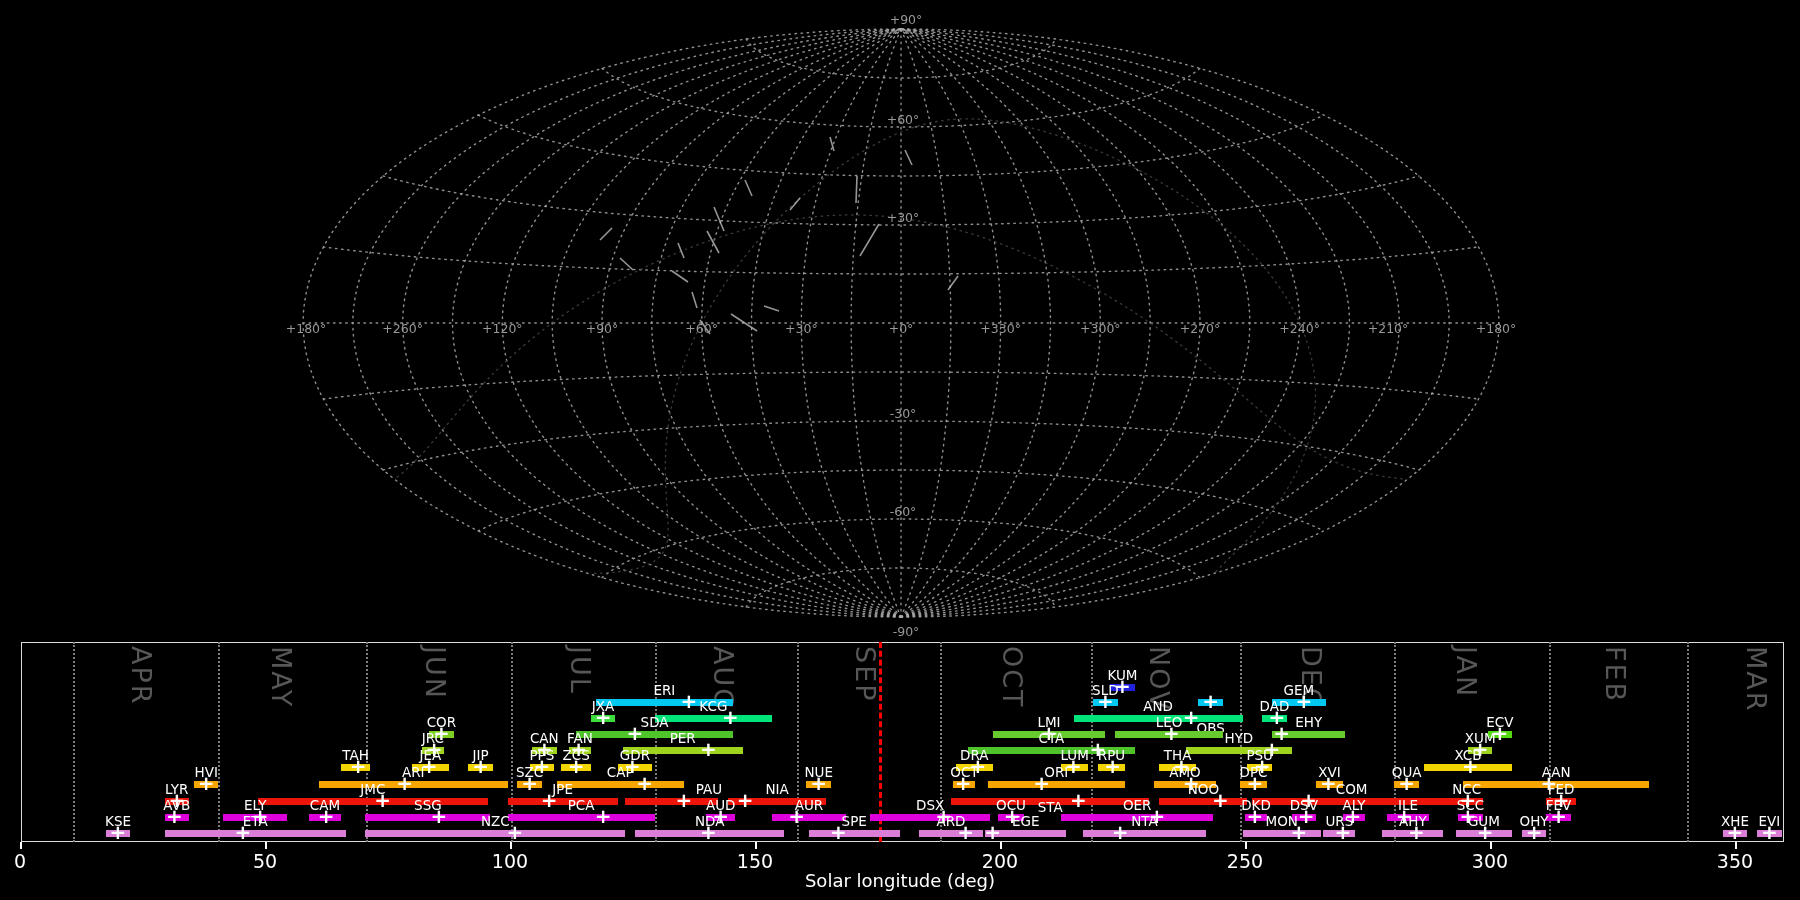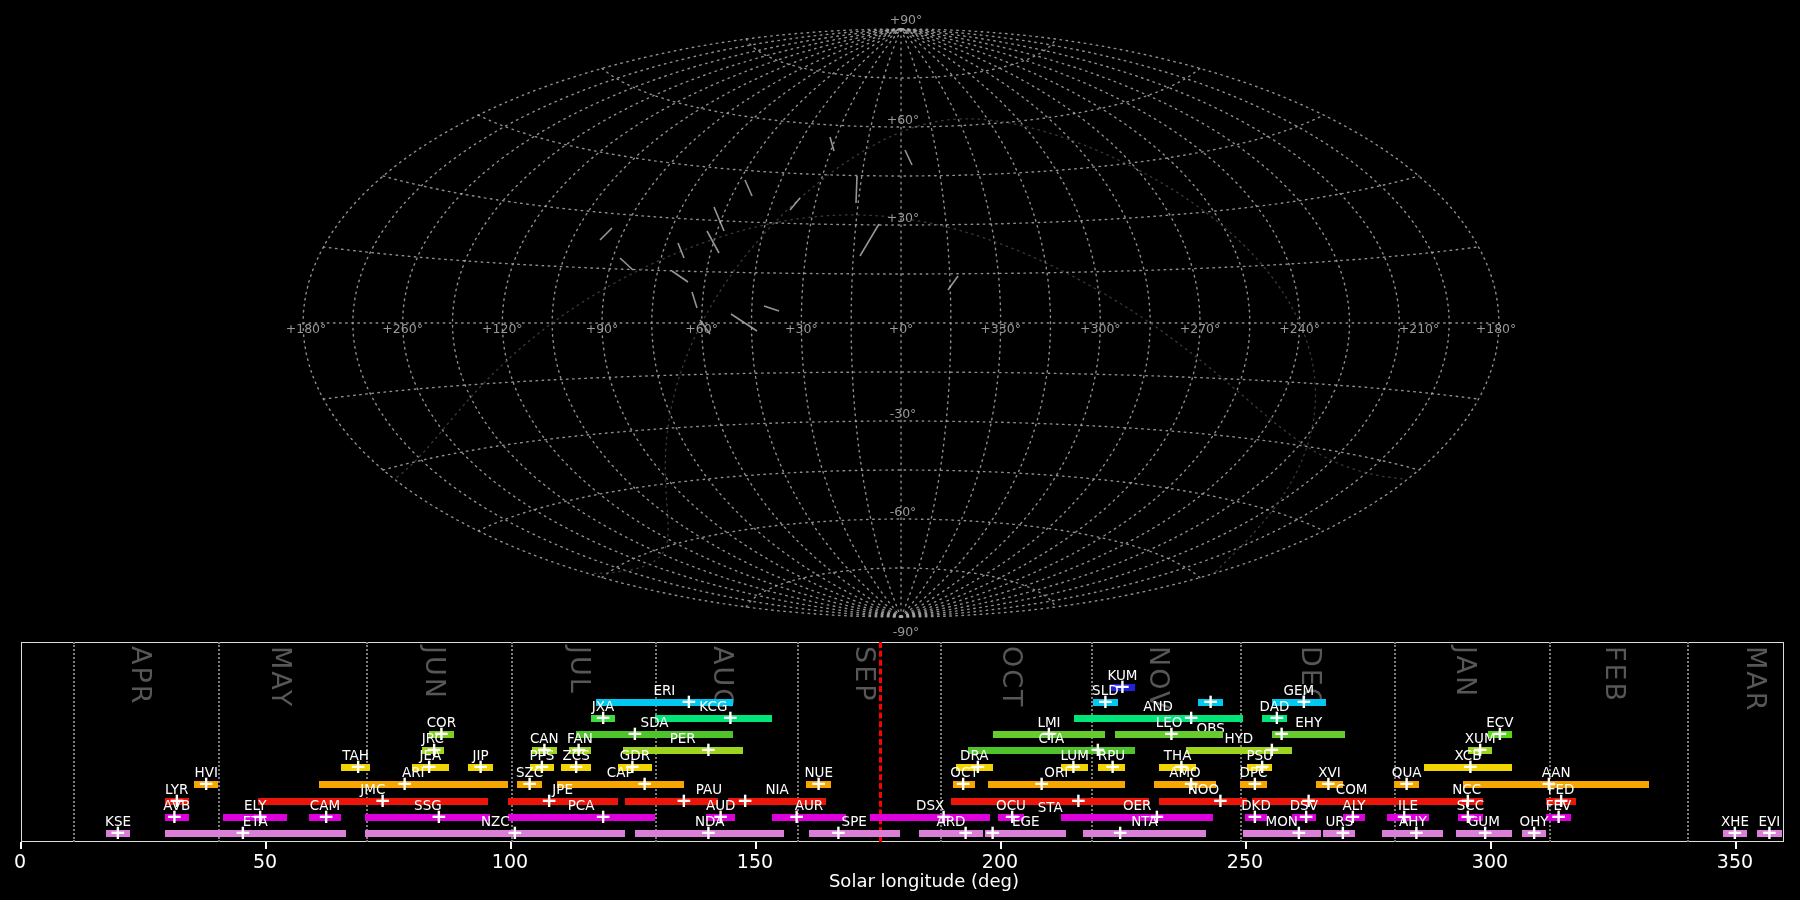--- a/index.html
+++ b/index.html
@@ -12,21 +12,21 @@
   #panel{position:absolute;left:21px;top:642px;width:1763px;height:200px;border:1.5px solid #dcdcdc;box-sizing:border-box;}
   .mline{position:absolute;top:642px;height:200px;width:0;border-left:2px dotted #7d7d7d;}
   .mlabel{position:absolute;top:646px;color:#575757;font-size:27px;font-weight:500;
     writing-mode:vertical-rl;letter-spacing:2px;}
   #solline{position:absolute;top:642px;height:200px;width:0;border-left:3px dashed #ff0000;}
   .bar{position:absolute;height:7px;}
   .blabel{position:absolute;color:#fff;font-size:13.5px;white-space:nowrap;transform:translateX(-50%);}
   .peak{position:absolute;color:#fff;font-size:20px;font-weight:bold;transform:translate(-50%,-54%);line-height:20px;}
   .tick{position:absolute;top:842px;width:1.5px;height:7px;background:#fff;}
   .ticklabel{position:absolute;top:850px;color:#fff;font-size:19px;transform:translateX(-50%);}
-  #xtitle{position:absolute;top:870px;left:900px;transform:translateX(-50%);color:#fff;font-size:18px;margin-left:24px;}
+  #xtitle{position:absolute;top:870px;left:900px;transform:translateX(-50%);color:#fff;font-size:18px;}
   .maplabel{position:absolute;color:#989898;font-size:12.5px;transform:translate(-50%,-50%);white-space:nowrap;}
 </style>
 </head>
 <body>
 <div id="root">
 
   <svg id="skymap" width="1800" height="642" viewBox="0 0 1800 642">
       <path d="M901.0 617.0L880.1 616.8L859.3 616.3L838.5 615.4L817.8 614.1L797.2 612.5L776.7 610.6L756.3 608.3L736.2 605.6L716.2 602.6L696.5 599.3L677.0 595.6L657.8 591.6L638.9 587.2L620.3 582.6L602.0 577.6L584.1 572.3L566.6 566.7L549.5 560.9L532.8 554.7L516.6 548.2L500.9 541.5L485.6 534.5L470.8 527.2L456.6 519.7L442.9 512.0L429.8 504.0L417.2 495.8L405.2 487.4L393.9 478.8L383.1 470.0L373.0 461.0L363.5 451.9L354.7 442.6L346.5 433.1L339.1 423.6L332.3 413.9L326.2 404.0L320.8 394.1L316.1 384.1L312.1 374.1L308.8 363.9L306.3 353.7L304.5 343.5L303.4 333.3L303.0 323.0L303.4 312.7L304.5 302.5L306.3 292.3L308.8 282.1L312.1 271.9L316.1 261.9L320.8 251.9L326.2 242.0L332.3 232.1L339.1 222.4L346.5 212.9L354.7 203.4L363.5 194.1L373.0 185.0L383.1 176.0L393.9 167.2L405.2 158.6L417.2 150.2L429.8 142.0L442.9 134.0L456.6 126.3L470.8 118.8L485.6 111.5L500.9 104.5L516.6 97.8L532.8 91.3L549.5 85.1L566.6 79.3L584.1 73.7L602.0 68.4L620.3 63.4L638.9 58.8L657.8 54.4L677.0 50.4L696.5 46.7L716.2 43.4L736.2 40.4L756.3 37.7L776.7 35.4L797.2 33.5L817.8 31.9L838.5 30.6L859.3 29.7L880.1 29.2L901.0 29.0" fill="none" stroke="#a8a8a8" stroke-width="1.4" stroke-dasharray="1.5 4.6" stroke-linecap="round" opacity="0.85"></path>
       <path d="M901.0 617.0L880.4 616.0L859.9 614.6L839.6 612.9L819.4 610.8L799.5 608.4L779.8 605.7L760.4 602.7L741.2 599.3L722.3 595.7L703.8 591.7L685.6 587.4L667.7 582.9L650.2 578.0L633.0 572.9L616.3 567.5L599.9 561.9L584.0 556.0L568.6 549.9L553.6 543.5L539.0 536.9L524.9 530.1L511.3 523.1L498.3 515.9L485.7 508.4L473.6 500.8L462.1 493.0L451.1 485.1L440.7 477.0L430.8 468.7L421.5 460.3L412.8 451.7L404.6 443.1L397.0 434.3L390.0 425.4L383.6 416.4L377.8 407.3L372.6 398.1L367.9 388.9L363.9 379.6L360.6 370.3L357.8 360.9L355.6 351.4L354.1 342.0L353.1 332.5L352.8 323.0L353.1 313.5L354.1 304.0L355.6 294.6L357.8 285.1L360.6 275.7L363.9 266.4L367.9 257.1L372.6 247.9L377.8 238.7L383.6 229.6L390.0 220.6L397.0 211.7L404.6 202.9L412.8 194.3L421.5 185.7L430.8 177.3L440.7 169.0L451.1 160.9L462.1 153.0L473.6 145.2L485.7 137.6L498.3 130.1L511.3 122.9L524.9 115.9L539.0 109.1L553.6 102.5L568.6 96.1L584.0 90.0L599.9 84.1L616.3 78.5L633.0 73.1L650.2 68.0L667.7 63.1L685.6 58.6L703.8 54.3L722.3 50.3L741.2 46.7L760.4 43.3L779.8 40.3L799.5 37.6L819.4 35.2L839.6 33.1L859.9 31.4L880.4 30.0L901.0 29.0" fill="none" stroke="#a8a8a8" stroke-width="1.4" stroke-dasharray="1.5 4.6" stroke-linecap="round" opacity="0.85"></path>
       <path d="M901.0 617.0L881.0 615.1L861.2 613.0L841.6 610.5L822.4 607.6L803.5 604.5L784.9 601.1L766.6 597.4L748.6 593.5L731.1 589.2L713.9 584.7L697.0 580.0L680.6 574.9L664.6 569.7L649.0 564.2L633.8 558.6L619.1 552.7L604.7 546.6L590.9 540.3L577.5 533.8L564.5 527.1L552.1 520.3L540.0 513.2L528.5 506.1L517.5 498.8L506.9 491.3L496.8 483.7L487.3 476.0L478.2 468.2L469.6 460.2L461.6 452.1L454.0 444.0L447.0 435.7L440.4 427.4L434.4 418.9L428.9 410.5L423.9 401.9L419.5 393.3L415.6 384.6L412.1 375.9L409.2 367.1L406.9 358.3L405.0 349.5L403.7 340.7L402.9 331.9L402.7 323.0L402.9 314.1L403.7 305.3L405.0 296.5L406.9 287.7L409.2 278.9L412.1 270.1L415.6 261.4L419.5 252.7L423.9 244.1L428.9 235.5L434.4 227.1L440.4 218.6L447.0 210.3L454.0 202.0L461.6 193.9L469.6 185.8L478.2 177.8L487.3 170.0L496.8 162.3L506.9 154.7L517.5 147.2L528.5 139.9L540.0 132.8L552.1 125.7L564.5 118.9L577.5 112.2L590.9 105.7L604.7 99.4L619.1 93.3L633.8 87.4L649.0 81.8L664.6 76.3L680.6 71.1L697.0 66.0L713.9 61.3L731.1 56.8L748.6 52.5L766.6 48.6L784.9 44.9L803.5 41.5L822.4 38.4L841.6 35.5L861.2 33.0L881.0 30.9L901.0 29.0" fill="none" stroke="#a8a8a8" stroke-width="1.4" stroke-dasharray="1.5 4.6" stroke-linecap="round" opacity="0.85"></path>
@@ -402,16 +402,16 @@
     <div class="maplabel" style="left:402.66666666666663px;top:328px">+260°</div>
     <div class="maplabel" style="left:502.33333333333337px;top:328px">+120°</div>
     <div class="maplabel" style="left:602px;top:328px">+90°</div>
     <div class="maplabel" style="left:701.6666666666667px;top:328px">+60°</div>
     <div class="maplabel" style="left:801.3333333333334px;top:328px">+30°</div>
     <div class="maplabel" style="left:901px;top:328px">+0°</div>
     <div class="maplabel" style="left:1000.6666666666666px;top:328px">+330°</div>
     <div class="maplabel" style="left:1100.3333333333333px;top:328px">+300°</div>
     <div class="maplabel" style="left:1200px;top:328px">+270°</div>
     <div class="maplabel" style="left:1299.6666666666665px;top:328px">+240°</div>
-    <div class="maplabel" style="left:1419px;top:328px">+210°</div>
+    <div class="maplabel" style="left:1388px;top:328px">+210°</div>
     <div class="maplabel" style="left:1496px;top:328px">+180°</div>
 
 </div>
 
 </body></html>

